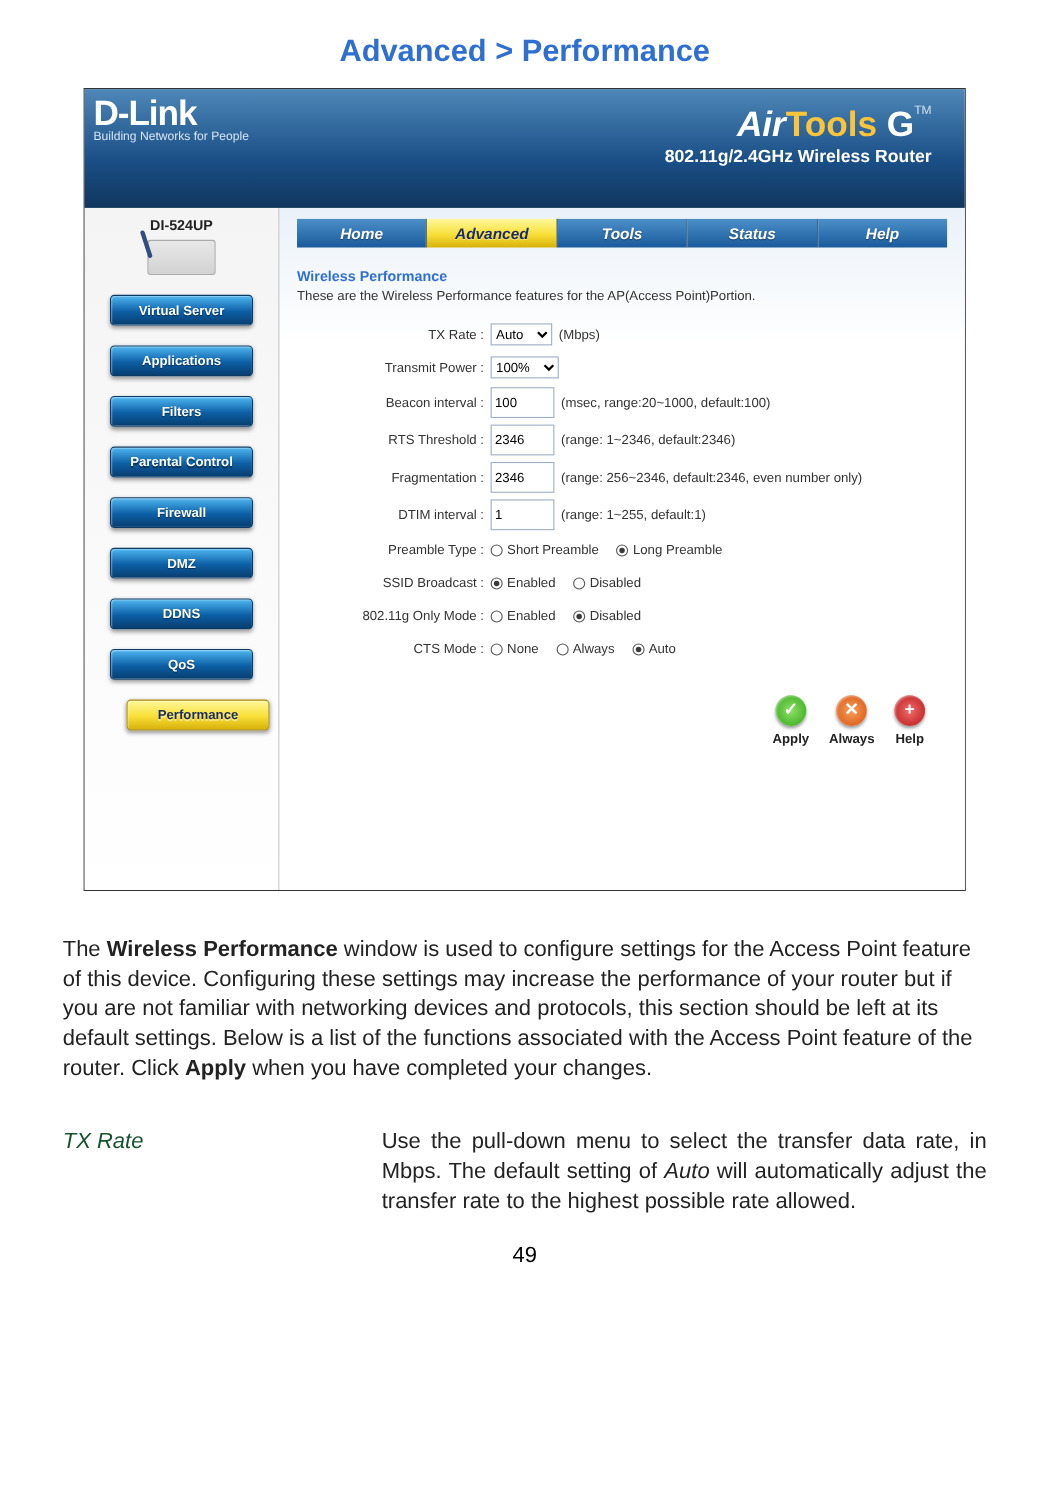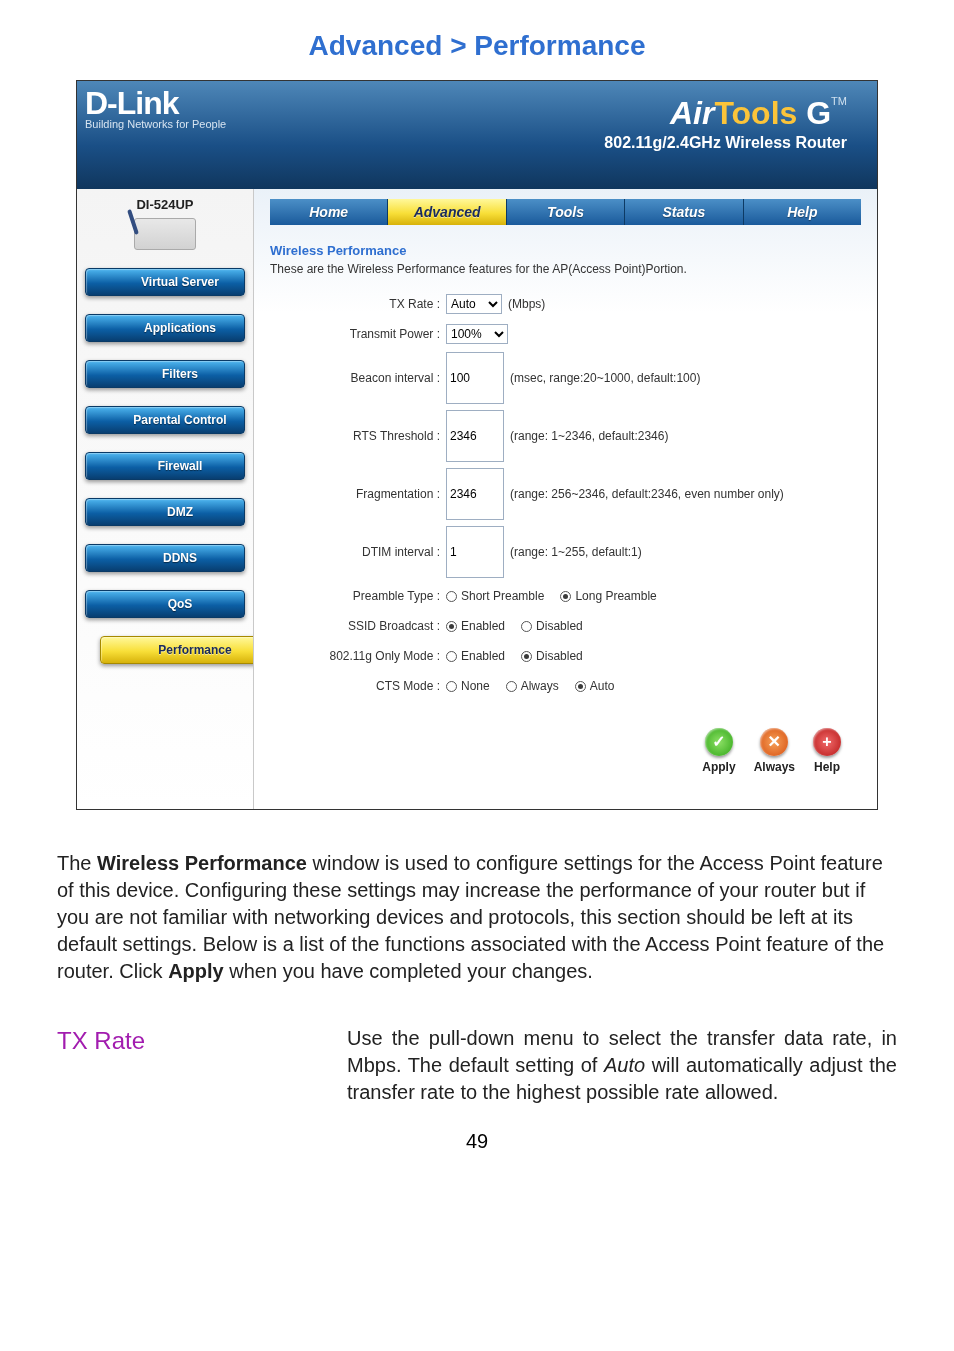--- a/index.html
+++ b/index.html
@@ -108,21 +108,20 @@
     color: #fff;
     font-weight: bold;
     font-size: 12px;
     display: flex;
     align-items: center;
     justify-content: center;
     box-shadow: 0 2px 4px rgba(0,0,0,.4), inset 1px 1px 1px rgba(255,255,255,.35);
     cursor: pointer;
     text-shadow: 0 1px 1px rgba(0,0,0,.5);
     border: 1px solid #0a3a66;
-    padding-left: 30px;
   }
   .side-btn.active {
     background: linear-gradient(#fff89a,#f8df38 55%,#d7b20a);
     color: #1a2b5c;
     border: 1px solid #a68900;
     text-shadow: 0 1px 0 rgba(255,255,255,.5);
     margin-left: 30px;
   }
   
   .content {
@@ -165,21 +164,21 @@
   .sec-desc { font-size: 12px; color: #333; margin-bottom: 16px; }
   .form-table { font-size: 12px; color: #333; }
   .form-row { display: flex; align-items: center; min-height: 24px; margin-bottom: 6px; }
   .flabel { width: 170px; text-align: right; padding-right: 6px; }
   .fval { display: flex; align-items: center; gap: 6px; flex: 1; }
   .finput {
     border: 1px solid #9eaec2;
     background: #fff;
     font-size: 12px;
     height: 18px;
-    padding: 16px 3px;
+    padding: 4px 3px;
     width: 50px;
   }
   select.finput { height: 20px; padding: 0; }
   .hint { font-size: 12px; color: #333; }
   .radio-group {
     display: inline-flex;
     align-items: center;
     gap: 4px;
     margin-right: 10px;
   }
@@ -227,22 +226,23 @@
     margin: 0 auto;
   }
   .body-text b { font-weight: bold; }
   .param-table {
     display: flex;
     margin-top: 40px;
     gap: 40px;
   }
   .param-label {
     width: 250px;
-    color: #a21caf;
-    font-size: 24px;
+    color: #14532d;
+    font-size: 20px;
+    font-style: italic;
   }
   .param-desc {
     flex: 1;
     font-size: 20px;
     text-align: justify;
     color: #222;
   }
   .param-desc i { font-style: italic; }
   .page-num { text-align: center; font-size: 20px; margin-top: 24px; }
 </style>

